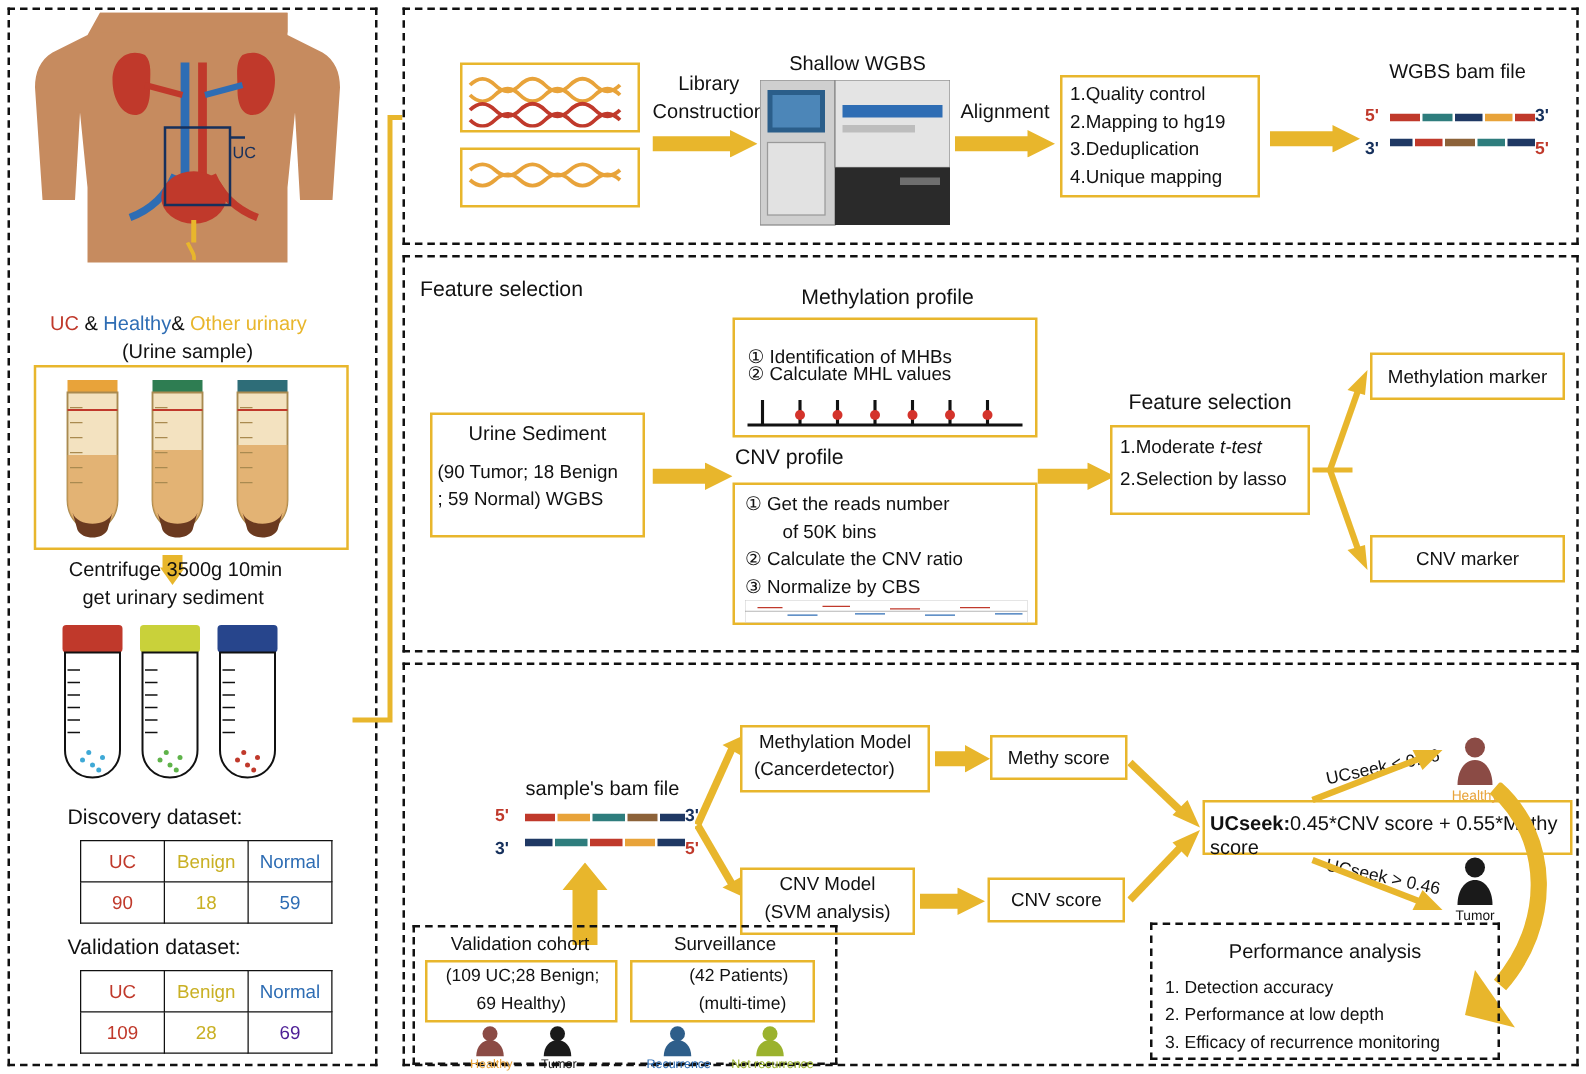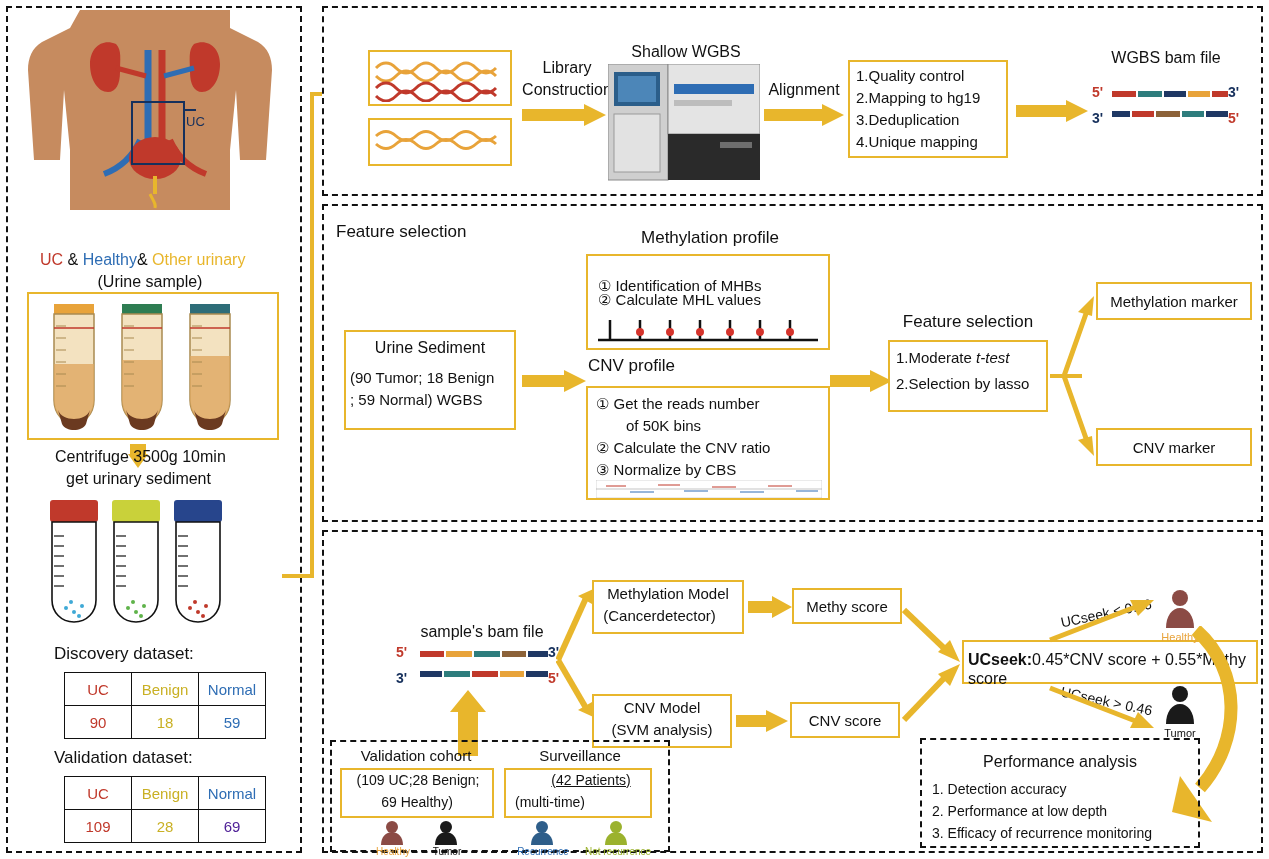--- a/index.html
+++ b/index.html
@@ -458,22 +458,22 @@
     <polygon points="46,196 14,150 6,186" fill="#E8B62C"></polygon>
   </svg>
 
   <div class="dashbox" style="left:330px;top:740px;width:340px;height:112px;"></div>
   <div class="txt ctr" style="left:336px;top:746px;width:160px;font-size:15px;">Validation cohort</div>
   <div class="txt ctr" style="left:500px;top:746px;width:160px;font-size:15px;">Surveillance</div>
   <div class="goldbox" style="left:340px;top:768px;width:154px;height:50px;"></div>
   <div class="txt ctr" style="left:340px;top:771px;width:156px;font-size:14px;">(109 UC;28 Benign;</div>
   <div class="txt ctr" style="left:340px;top:793px;width:154px;font-size:14px;">69 Healthy)</div>
   <div class="goldbox" style="left:504px;top:768px;width:148px;height:50px;"></div>
-  <div class="txt ctr" style="left:504px;top:771px;width:174px;font-size:14px;text-decoration:underline;">(42 Patients)</div>
-  <div class="txt ctr" style="left:476px;top:793px;width:148px;font-size:14px;">(multi-time)</div>
+  <div class="txt ctr" style="left:504px;top:771px;width:174px;font-size:14px;">(42 Patients)</div>
+  <div class="txt ctr" style="left:520px;top:793px;width:148px;font-size:14px;">(multi-time)</div>
 
   <svg class="abs" style="left:378px;top:820px;" width="28" height="26">
     <circle cx="14" cy="7" r="6" fill="#8B4B45"></circle>
       <path d="M3 25 c0 -8 5 -13 11 -13 c6 0 11 5 11 13 z" fill="#8B4B45"></path>
   </svg>
   <div class="txt ctr" style="left:368px;top:842px;width:50px;font-size:10px;color:#E8A33A;">Healthy</div>
   <svg class="abs" style="left:432px;top:820px;" width="28" height="26">
     <circle cx="14" cy="7" r="6" fill="#1A1A1A"></circle>
       <path d="M3 25 c0 -8 5 -13 11 -13 c6 0 11 5 11 13 z" fill="#1A1A1A"></path>
   </svg>

